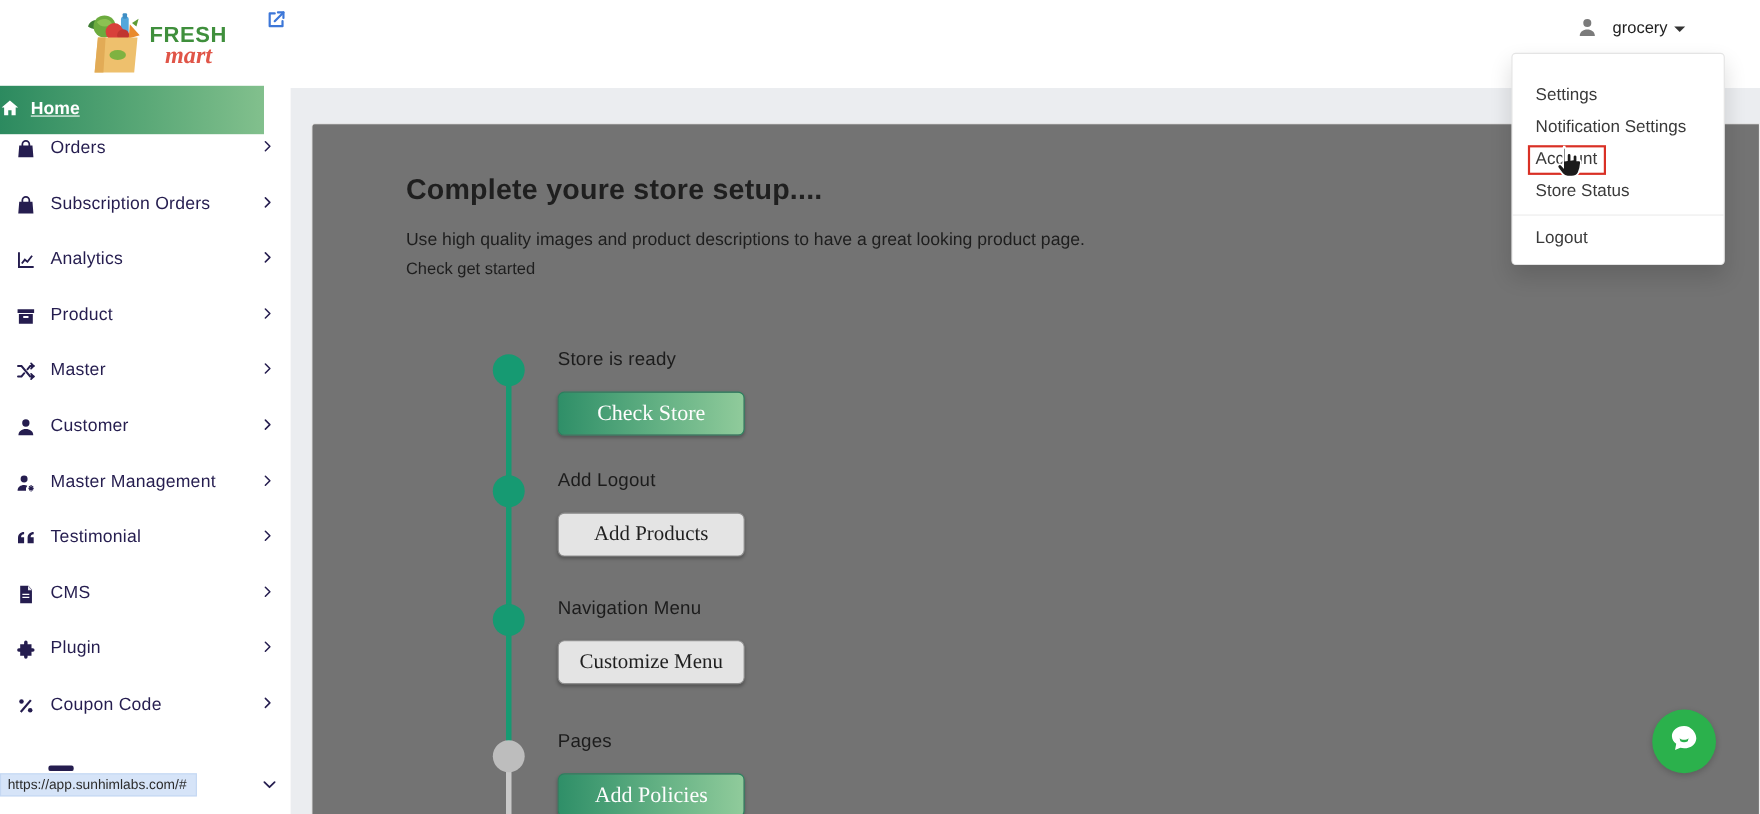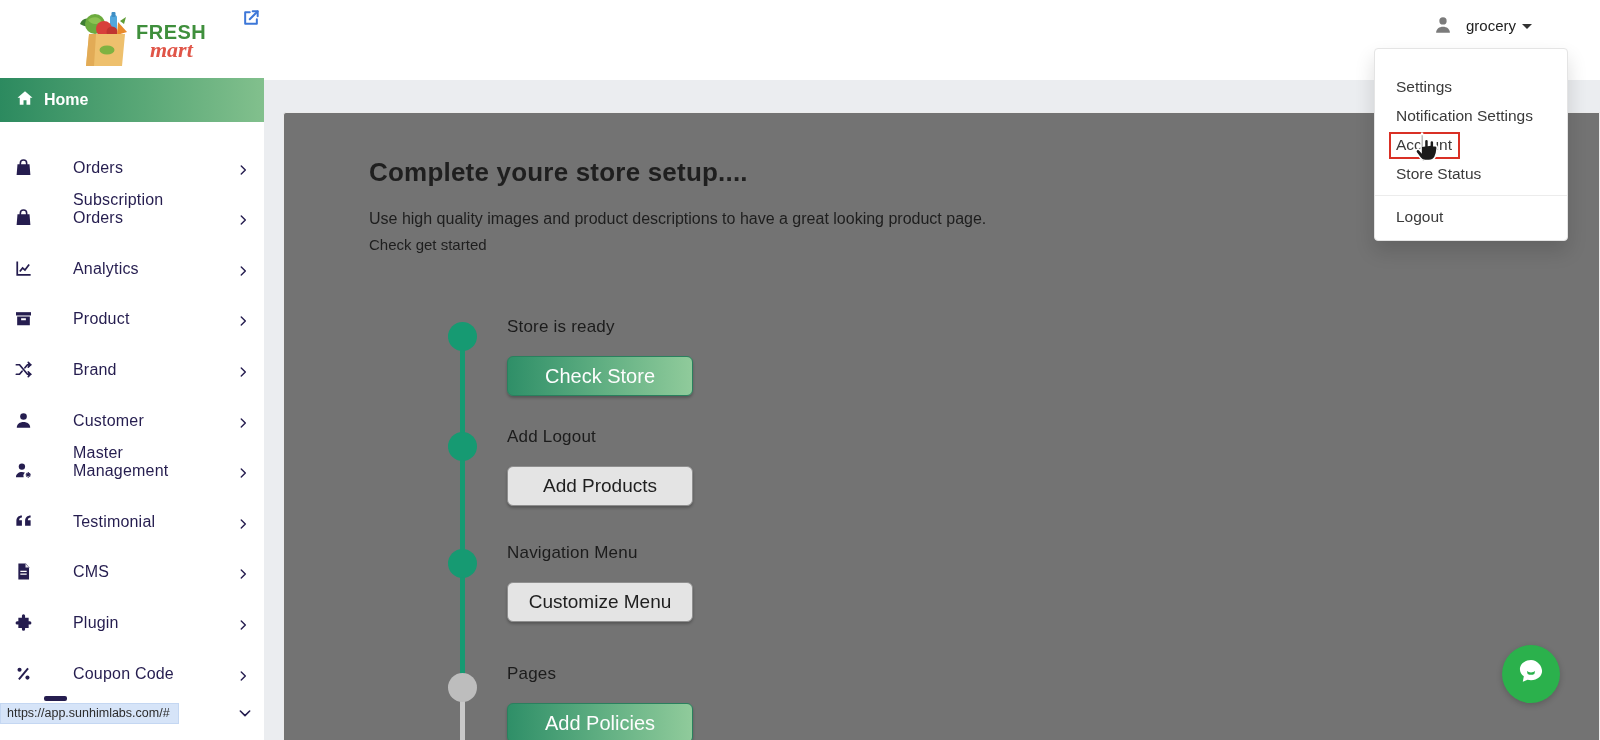--- a/index.html
+++ b/index.html
@@ -11,26 +11,26 @@
   .page-bg { position:absolute; left:264px; top:80px; width:1336px; height:660px; background:#ebedf0; }
   .card { position:absolute; left:283px; top:112px; width:1317px; height:645px; background:#737373; border:1px solid #ececec; border-radius:3px 0 0 0; }
 
   
   .sidebar { position:absolute; left:0; top:0; width:264px; height:740px; background:#fff; z-index:5; }
   .brand { position:absolute; left:74px; top:8px; display:flex; align-items:center; }
   .brand-text { margin-left:4px; line-height:1; }
   .brand-top { font-size:20px; font-weight:bold; color:#3f8f3c; letter-spacing:.5px; }
   .brand-bottom { font-family:"Liberation Serif", serif; font-style:italic; font-size:22px; font-weight:bold; color:#e05548; margin-top:-3px; margin-left:14px; }
   .ext-link { position:absolute; left:241px; top:8px; width:20px; height:20px; cursor:pointer; }
-  .home-bar { position:absolute; left:0; top:78px; width:264px; height:44px;
+  .home-bar { position:absolute; left:0; top:78px; width:240px; height:44px;
     background:linear-gradient(90deg,#2c8a5f 0%, #5aa877 55%, #82c08d 100%);
-    display:flex; align-items:center; padding-left:16px; color:#fff; cursor:pointer; }
+    display:flex; align-items:center; padding-left:0; color:#fff; cursor:pointer;text-decoration:underline; }
   .home-bar .lbl { font-size:16px; font-weight:bold; margin-left:10px; }
   .nav { position:absolute; left:0; top:126px; width:264px; }
-  .nav-item { height:50.6px; display:flex; align-items:flex-end; padding:0 14px 0 14px; color:#251d4f; cursor:pointer;gap:27px; }
+  .nav-item { height:50.6px; display:flex; align-items:flex-start; padding:0 14px 0 14px; color:#251d4f; cursor:pointer; }
   .nav-item .ic { width:19px; height:19px; flex:0 0 19px; display:flex; align-items:center; justify-content:center; }
   .nav-item .ic svg { width:19px; height:19px; }
   .nav-item .lbl { font-size:16px; margin-left:13px; flex:1; letter-spacing:.2px; }
   .nav-item .chev { width:14px; height:14px; }
   .nav-stub-dash { position:absolute; left:44px; top:696px; width:23px; height:5px; border-radius:2px; background:#251d4f; }
   .nav-stub-chev { position:absolute; left:237px; top:705px; width:16px; height:16px; color:#251d4f; cursor:pointer; }
   .url-tip { position:absolute; left:0; top:703px; background:#d6e4f8; border:1px solid #c4d7f2; padding:2px 8px 3px 6px; font-size:12.5px; color:#2c2c2c; z-index:8; white-space:nowrap; }
 
   
   .user-area { position:absolute; left:1432px; top:14px; display:flex; align-items:center; cursor:pointer; }
@@ -53,21 +53,21 @@
   .intro .p2 { font-size:15px; color:#1e1e1e; margin-top:8px; }
 
   
   .tl-line-green { position:absolute; left:176px; top:223px; width:5px; height:352px; background:#169a72; }
   .tl-line-gray  { position:absolute; left:176px; top:575px; width:5px; height:70px; background:#c9c9c9; }
   .tl-dot { position:absolute; left:164px; width:29px; height:29px; border-radius:50%; }
   .tl-dot.green { background:#169a72; }
   .tl-dot.gray { background:#bdbdbd; }
   .step { position:absolute; left:223px; width:206px; }
   .step .s-label { font-size:17px; font-weight:500; color:#1c1c1c; height:26px; letter-spacing:.2px; }
-  .step .s-btn { margin-top:13px; width:186px; height:40px; border-radius:6px; font-family:Liberation Sans, sans-serif;
+  .step .s-btn { margin-top:13px; width:170px; height:40px; border-radius:6px; font-family:Liberation Serif, serif;
     font-size:19px; display:flex; align-items:center; justify-content:center; cursor:pointer; box-shadow:0 2px 3px rgba(0,0,0,.25); }
   .s-btn.green { background:linear-gradient(90deg,#2f8f68 0%, #64b184 55%, #90cb9b 100%); border:1px solid #2a805e; color:#fdfdfd; font-size:20px; }
   .s-btn.gray { background:#e4e4e4; border:1px solid #8f8f8f; color:#1f1f1f; }
 
   
   .chat { position:absolute; left:1502px; top:645px; width:58px; height:58px; border-radius:50%; background:#2bb14c; z-index:30; cursor:pointer; display:flex; align-items:center; justify-content:center; box-shadow:0 2px 6px rgba(0,0,0,.2); }
 </style>
 </head>
 <body>
 
@@ -201,21 +201,21 @@
       </div>
 
       <div class="nav-item">
         <span class="ic">
             <svg viewBox="0 0 24 24" fill="none" stroke="currentColor" stroke-width="2.2" stroke-linecap="round">
               <path d="M3 6h4l10 12h4"></path>
               <path d="M21 6h-4l-3.2 3.8M3 18h4l3.2-3.8"></path>
               <path d="M18 3l3 3-3 3M18 15l3 3-3 3" fill="currentColor" stroke-width="2"></path>
             </svg>
           </span>
-        <span class="lbl">Brand</span>
+        <span class="lbl">Master</span>
         <span class="chev"><svg viewBox="0 0 24 24" fill="none" stroke="currentColor" stroke-width="2.4" stroke-linecap="round" stroke-linejoin="round">
               <path d="M9 5l7 7-7 7"></path>
             </svg></span>
       </div>
 
       <div class="nav-item">
         <span class="ic">
             <svg viewBox="0 0 24 24" fill="currentColor">
               <circle cx="12" cy="7" r="4.2"></circle>
               <path d="M3.5 21c0-4.6 3.8-7.2 8.5-7.2s8.5 2.6 8.5 7.2z"></path>

